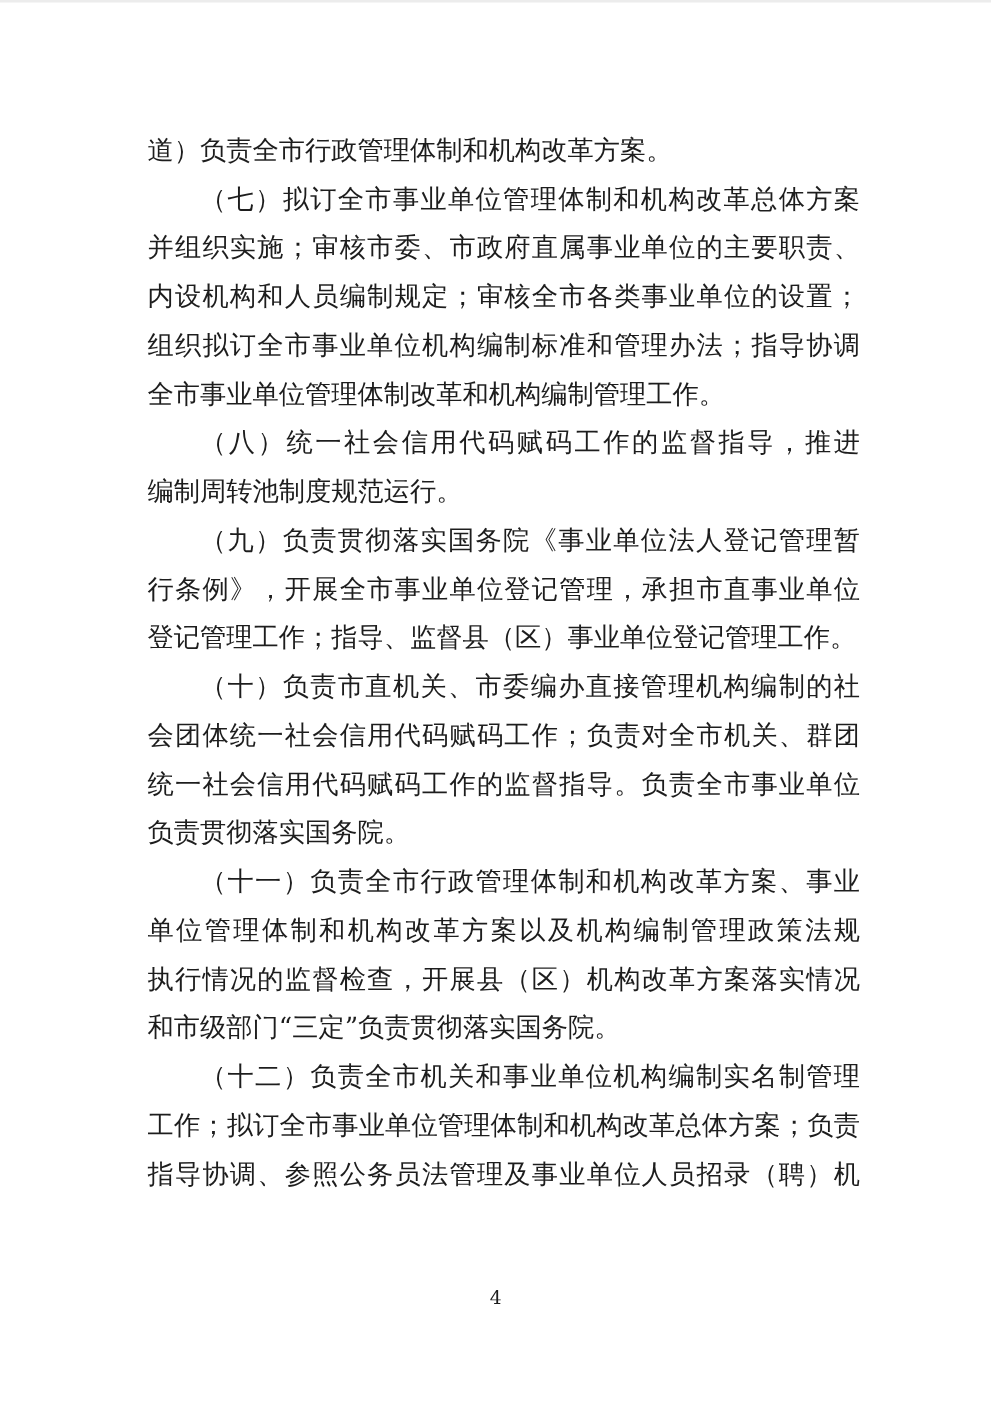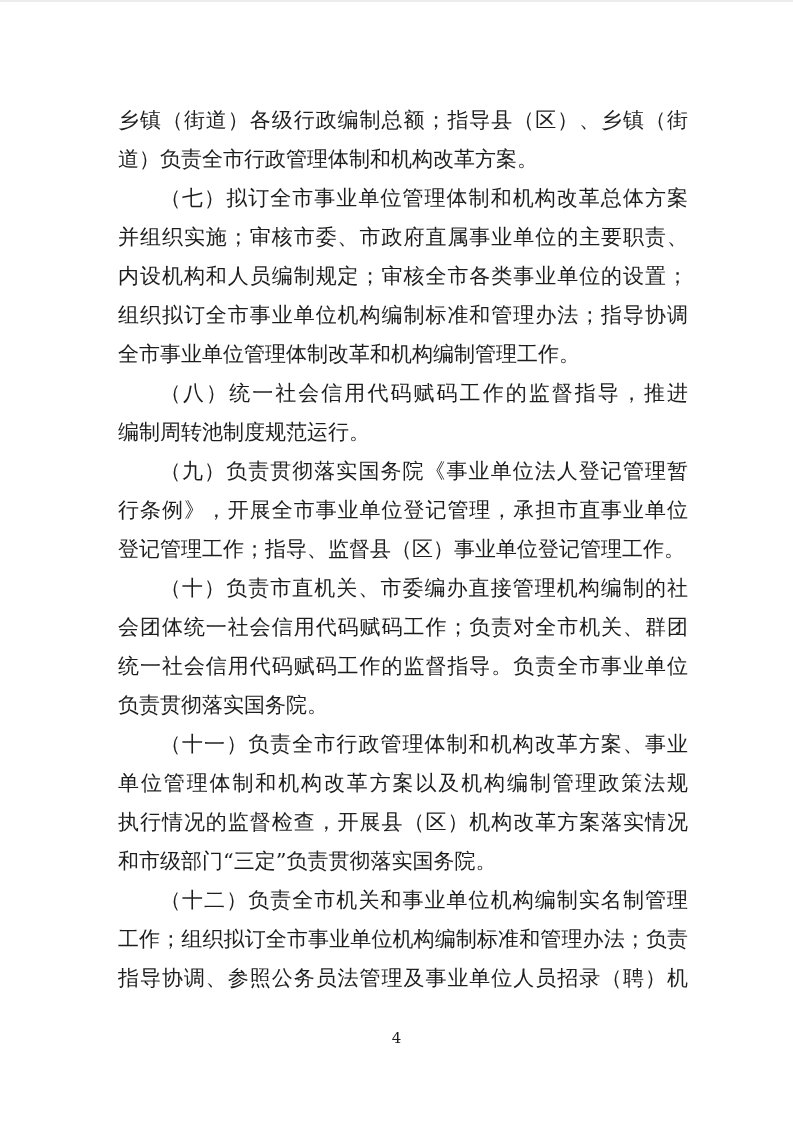--- a/index.html
+++ b/index.html
@@ -58,21 +58,20 @@
     color: #1d1d1d;
   }
 </style>
 </head>
 <body>
 
 <div class="page">
   <div class="textblock">
 
     <div class="para">
-      <div class="line">乡镇（街道）各级行政编制总额；指导县（区）、乡镇（街</div>
       <div class="line last">道）负责全市行政管理体制和机构改革方案。</div>
     </div>
 
     <div class="para">
       <div class="line indent">（七）拟订全市事业单位管理体制和机构改革总体方案</div>
       <div class="line">并组织实施；审核市委、市政府直属事业单位的主要职责、</div>
       <div class="line">内设机构和人员编制规定；审核全市各类事业单位的设置；</div>
       <div class="line">组织拟订全市事业单位机构编制标准和管理办法；指导协调</div>
       <div class="line last">全市事业单位管理体制改革和机构编制管理工作。</div>
     </div>
@@ -97,20 +96,20 @@
 
     <div class="para">
       <div class="line indent">（十一）负责全市行政管理体制和机构改革方案、事业</div>
       <div class="line">单位管理体制和机构改革方案以及机构编制管理政策法规</div>
       <div class="line">执行情况的监督检查，开展县（区）机构改革方案落实情况</div>
       <div class="line last">和市级部门“三定”负责贯彻落实国务院。</div>
     </div>
 
     <div class="para">
       <div class="line indent">（十二）负责全市机关和事业单位机构编制实名制管理</div>
-      <div class="line">工作；组织拟订全市事业单位机构编制标准和管理办法；负责</div>
+      <div class="line">工作；拟订全市事业单位管理体制和机构改革总体方案；负责</div>
       <div class="line">指导协调、参照公务员法管理及事业单位人员招录（聘）机</div>
     </div>
 
   </div>
 
   <div class="page-number">4</div>
 </div>
 
 </body></html>

